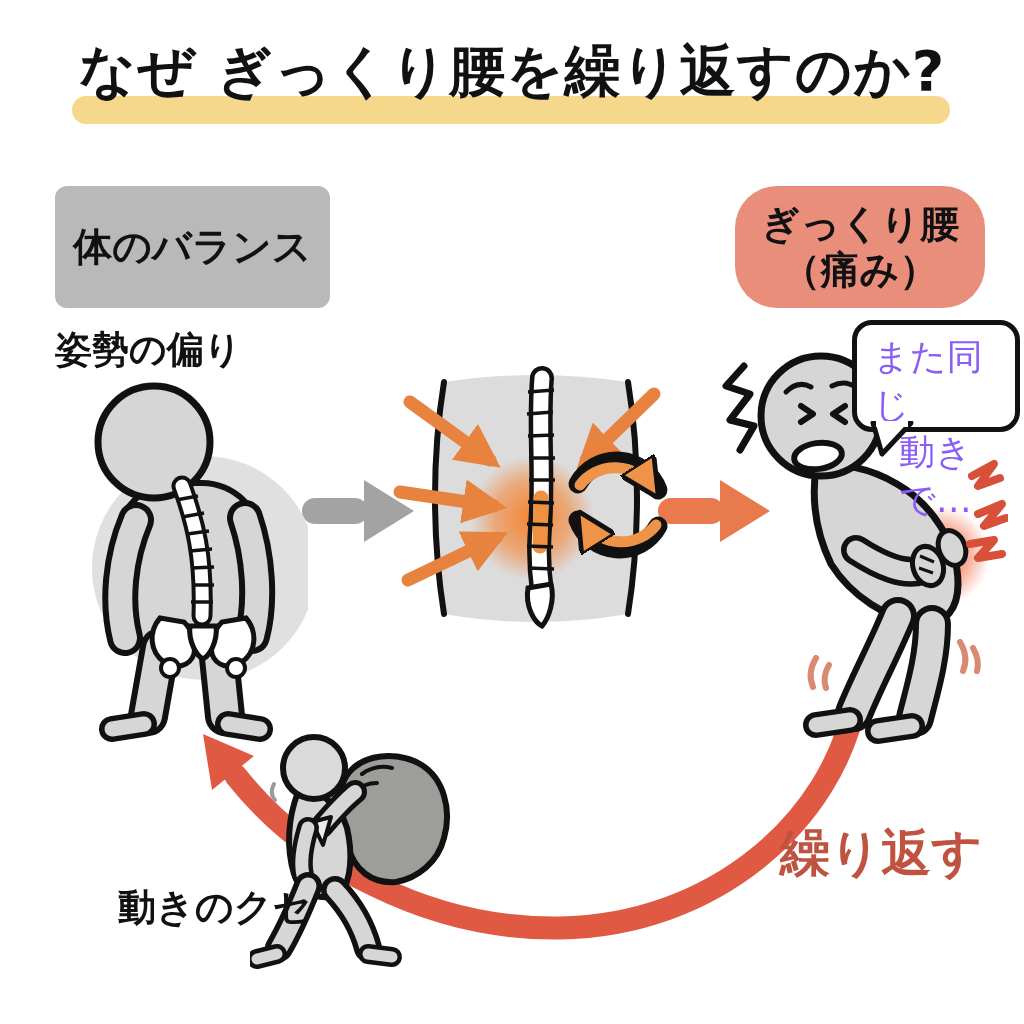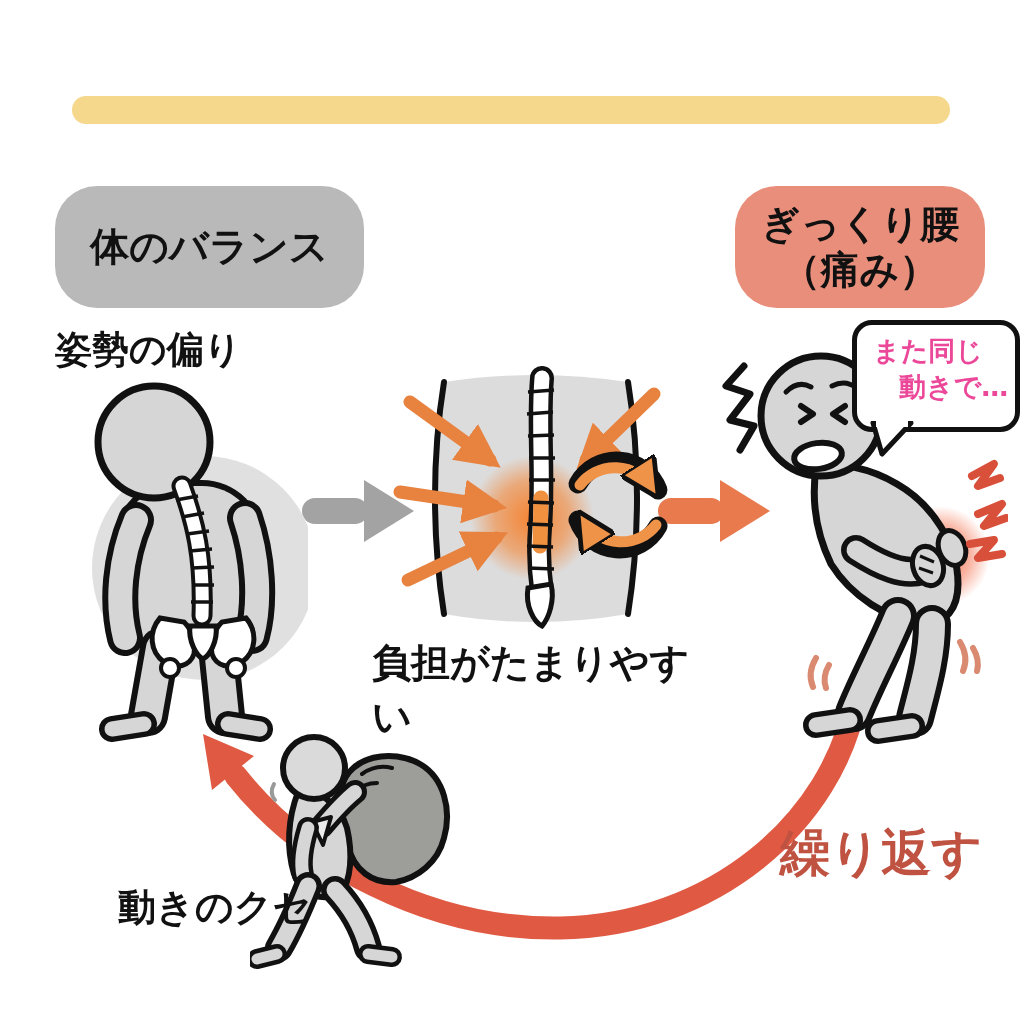--- a/index.html
+++ b/index.html
@@ -7,46 +7,46 @@
           font-family:"DejaVu Sans",sans-serif;}
   .abs{position:absolute;}
   .title-highlight{left:72px;top:96px;width:878px;height:28px;border-radius:14px;z-index:1;}
   .title{left:0;top:34px;width:1024px;text-align:center;font-size:56px;font-weight:800;
          color:#111;z-index:2;letter-spacing:1px;}
   .flow-box{height:122px;border-radius:42px;z-index:2;display:flex;flex-direction:column;
             justify-content:center;align-items:center;color:#111;font-weight:800;
             font-size:39px;line-height:1.18;text-align:center;}
   .caption{color:#111;font-weight:800;z-index:4;text-align:left;}
   .bubble{left:852px;top:320px;width:158px;height:94px;background:#fff;border:5px solid #111;
-          border-radius:20px;z-index:5;font-weight:700;font-size:27px;line-height:1.32;
-          color:#ec4899;padding-top:8px;box-sizing:content-box;}
+          border-radius:20px;z-index:5;font-weight:400;font-size:36px;line-height:1.32;
+          color:#8b5cf6;padding-top:8px;box-sizing:content-box;}
   .bubble .l1{padding-left:16px;}
   .bubble .l2{padding-left:42px;}
   .bubble-tail{left:12px;top:96px;width:46px;height:36px;position:absolute;}
   svg{display:block;}
   .illu{z-index:3;}
   .arrow-layer{left:0;top:0;z-index:1;}
 </style>
 </head>
 <body>
 
 <div id="canvas">
 
   <div class="abs title-highlight" style="background:#f6d88d;"></div>
-
-  <div class="abs flow-box" style="left:55px;top:186px;width:309px;background:#b9b9b9;">
+  <div class="abs title">なぜ ぎっくり腰を繰り返すのか?</div>
+
+  <div class="abs flow-box" style="left:55px;top:186px;width:275px;background:#b9b9b9;border-radius:12px;">
     <div>体のバランス</div>
   </div>
   <div class="abs flow-box" style="left:735px;top:186px;width:250px;background:#e98e7b;">
     <div>ぎっくり腰</div>
     <div>（痛み）</div>
   </div>
 
   <div class="abs caption" style="left:55px;top:325px;width:275px;font-size:37px;">姿勢の偏り</div>
-  <div class="abs caption" style="left:372px;top:636px;width:330px;font-size:39px;">負担がたまりやすい</div>
   <div class="abs caption" style="left:780px;top:820px;width:210px;font-size:50px;color:#bf5240;">繰り返す</div>
   <div class="abs caption" style="left:118px;top:882px;width:200px;font-size:38px;">動きのクセ</div>
 
   <svg class="abs arrow-layer" width="1024" height="1024" viewBox="0 0 1024 1024">
     <path d="M856,698 C834,822 712,926 560,928 C430,930 306,864 236,776" fill="none" stroke="#e05a43" stroke-width="23" stroke-linecap="round"></path>
     <polygon points="203,734 254,756 212,790" fill="#e05a43"></polygon>
   </svg>
 
   <svg class="abs illu" style="left:296px;top:472px;" width="122" height="76" viewBox="0 0 122 76">
     <rect x="6" y="26" width="66" height="26" rx="13" fill="#a3a3a3"></rect>

